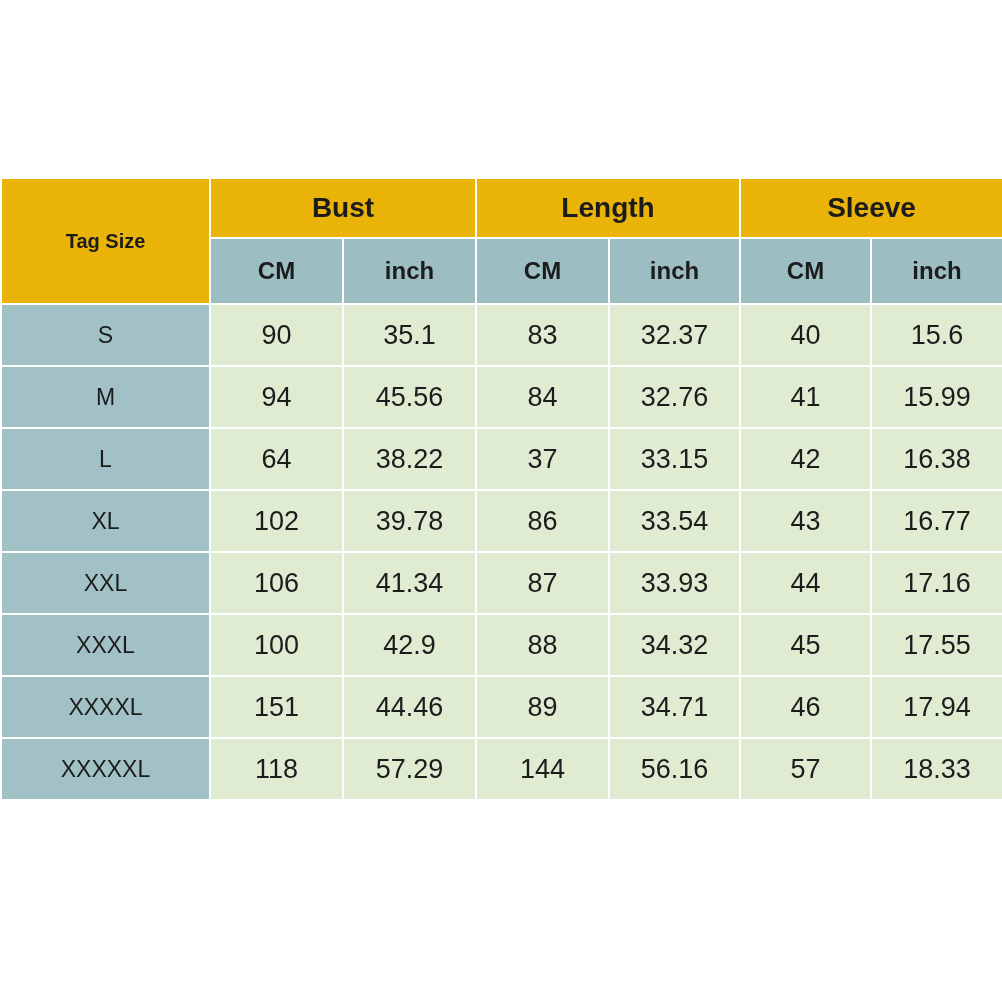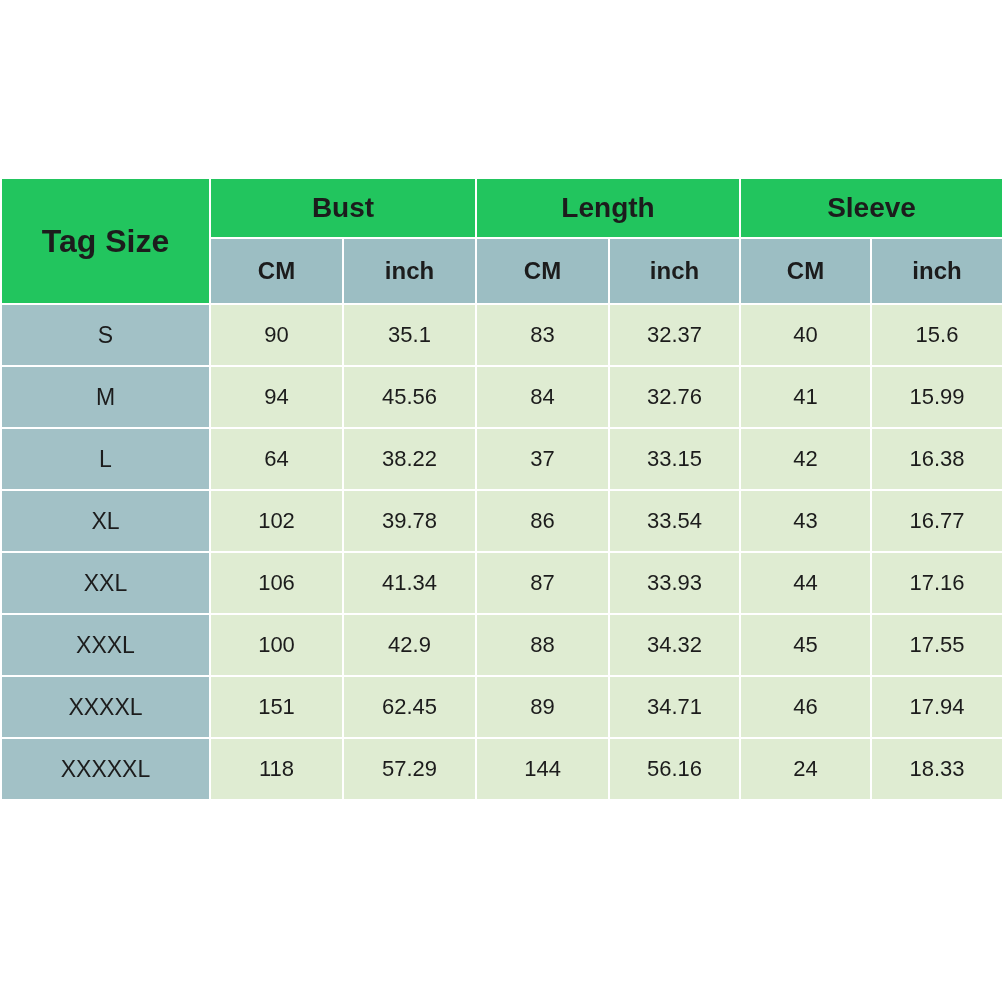--- a/index.html
+++ b/index.html
@@ -35,50 +35,50 @@
   
   col.c0 { width: 209px; }
   col.c1 { width: 133px; }
   col.c2 { width: 133px; }
   col.c3 { width: 133px; }
   col.c4 { width: 131px; }
   col.c5 { width: 131px; }
   col.c6 { width: 132px; }
 
   .hdr-blue {
-    background: #22c55e;
+    background: #eab308;
   }
   .hdr-blue2 {
     background: #9cbec3;
   }
   .cell-green {
     background: #dfecd2;
   }
   .cell-blue {
     background: #a2c1c6;
   }
 
   .tagsize-cell {
-    font-size: 32px;
+    font-size: 20px;
     font-weight: bold;
     height: 122px;
   }
   .group-head {
     font-size: 28px;
     font-weight: bold;
     height: 58px;
   }
   .unit-head {
     font-size: 24px;
     font-weight: bold;
     height: 64px;
   }
   .body-row td {
     height: 60px;
-    font-size: 22px;
+    font-size: 27px;
   }
   .body-row td.cell-blue {
     font-size: 23px;
   }
 </style>
 </head>
 <body>
 
 <div id="size-chart-wrapper">
   <table class="size-chart">
@@ -163,31 +163,31 @@
         <td class="cell-green">42.9</td>
         <td class="cell-green">88</td>
         <td class="cell-green">34.32</td>
         <td class="cell-green">45</td>
         <td class="cell-green">17.55</td>
       </tr>
 
       <tr class="body-row">
         <td class="cell-blue">XXXXL</td>
         <td class="cell-green">151</td>
-        <td class="cell-green">62.45</td>
+        <td class="cell-green">44.46</td>
         <td class="cell-green">89</td>
         <td class="cell-green">34.71</td>
         <td class="cell-green">46</td>
         <td class="cell-green">17.94</td>
       </tr>
 
       <tr class="body-row">
         <td class="cell-blue">XXXXXL</td>
         <td class="cell-green">118</td>
         <td class="cell-green">57.29</td>
         <td class="cell-green">144</td>
         <td class="cell-green">56.16</td>
-        <td class="cell-green">24</td>
+        <td class="cell-green">57</td>
         <td class="cell-green">18.33</td>
       </tr>
     </tbody>
   </table>
 </div>
 
 </body></html>

